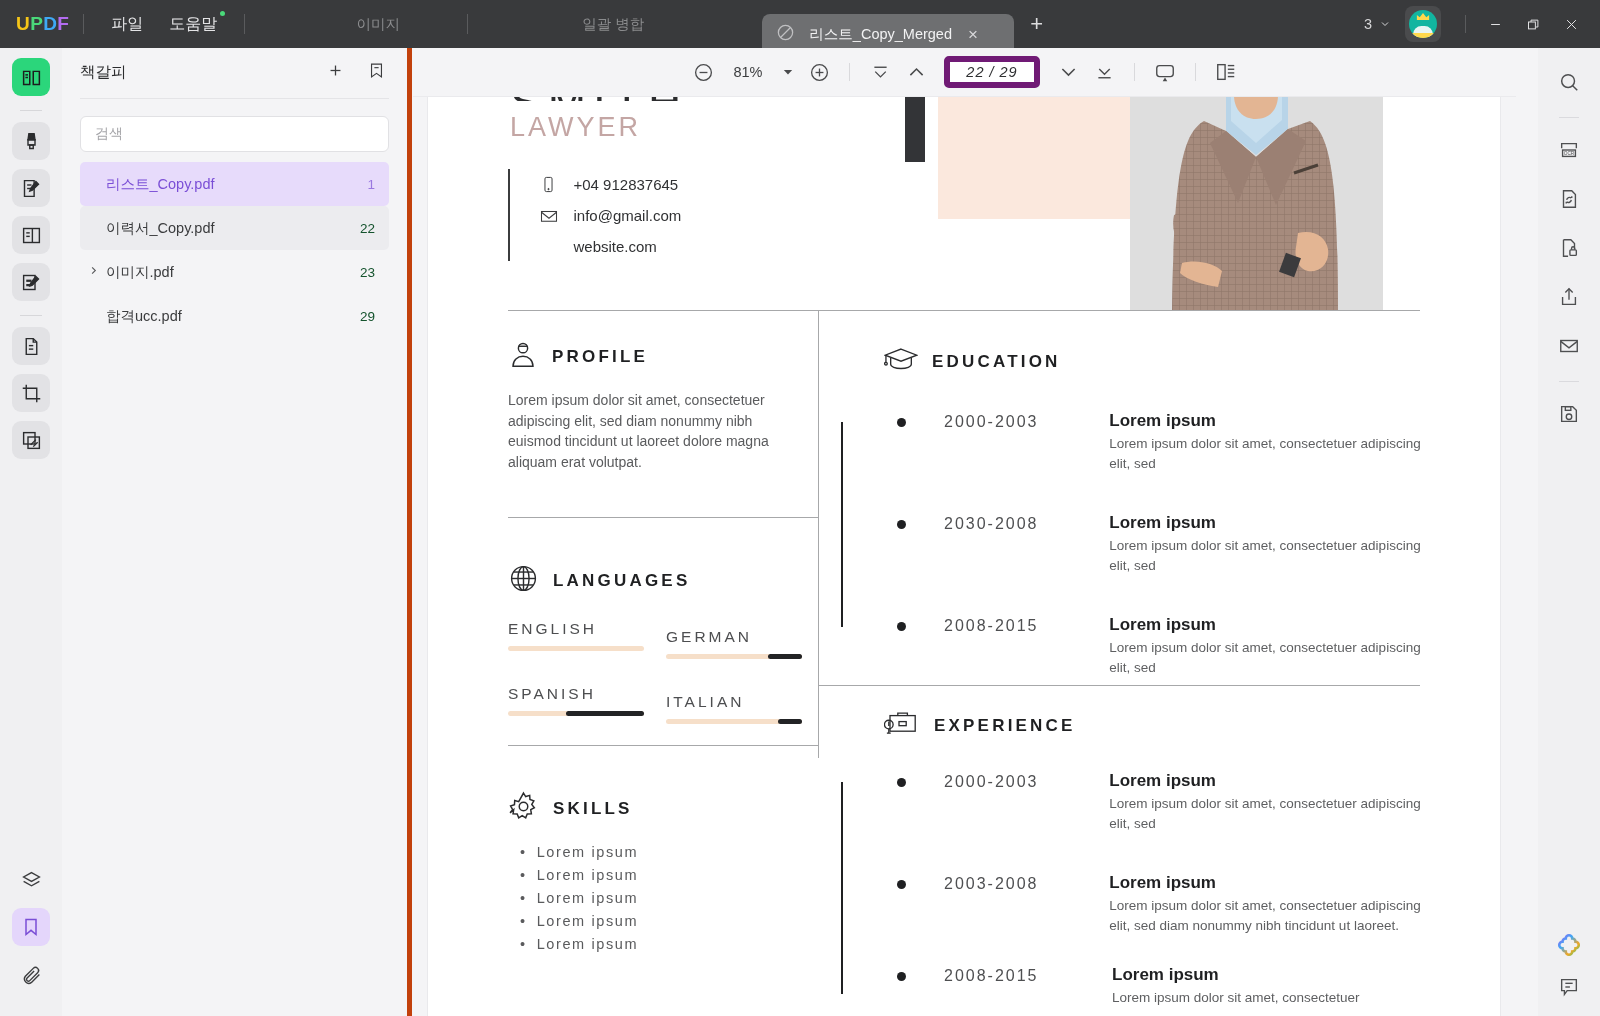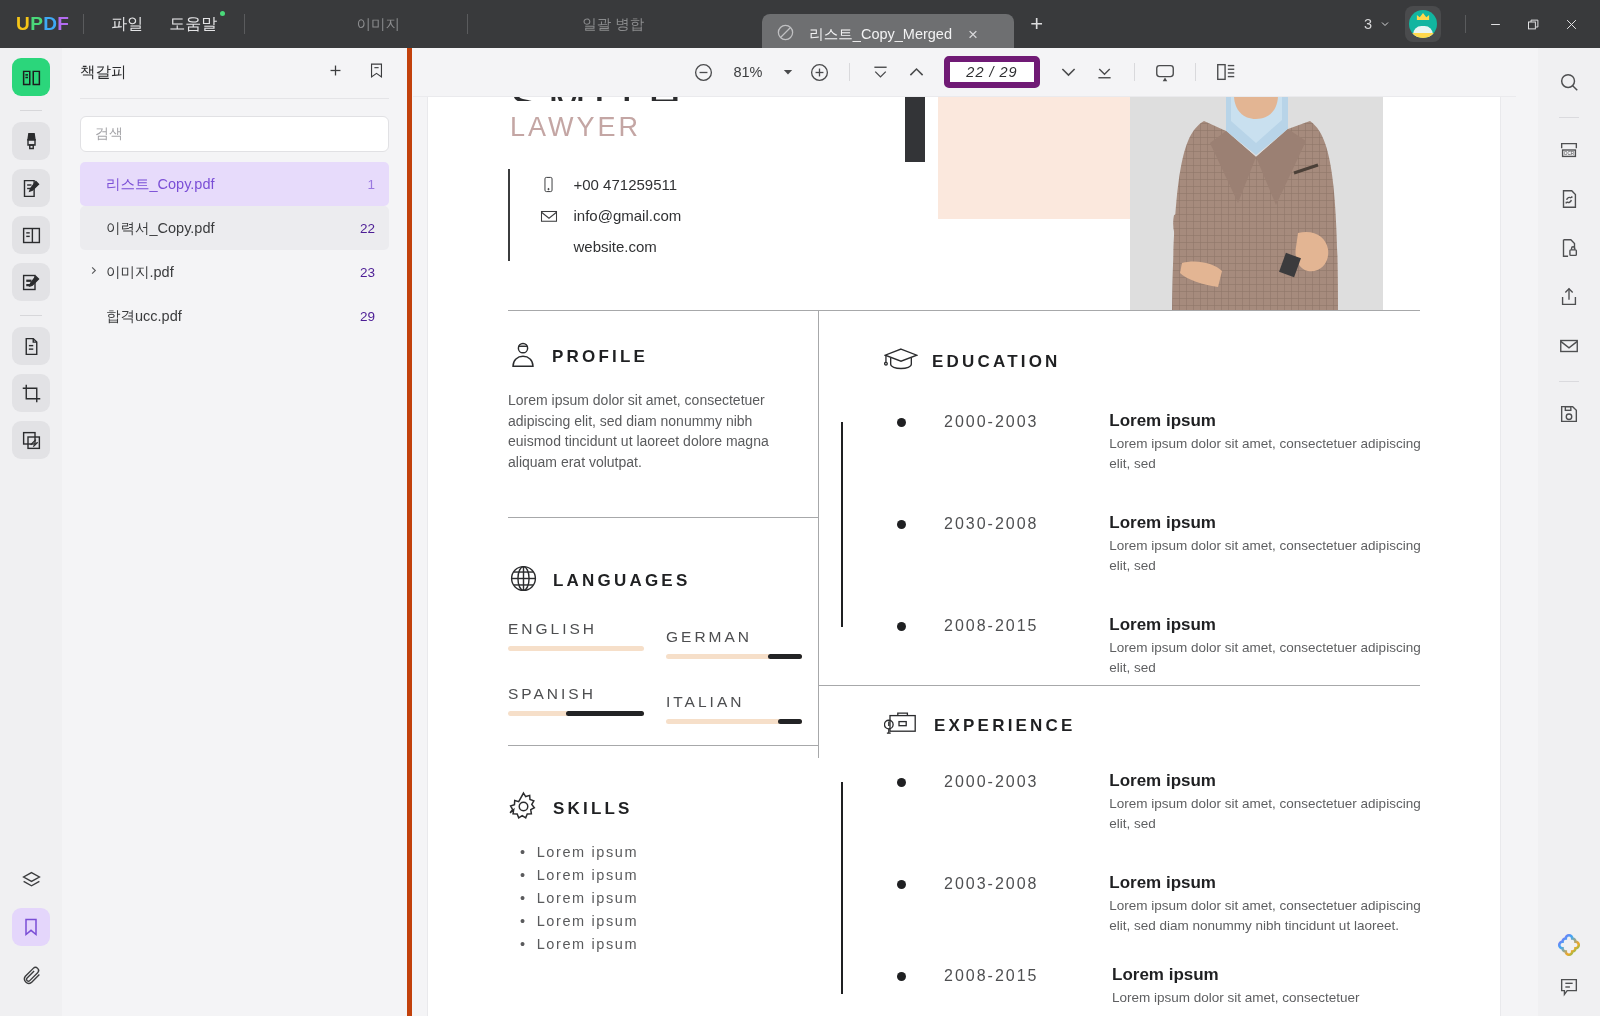--- a/index.html
+++ b/index.html
@@ -106,21 +106,21 @@
     font-family: Liberation Mono, monospace; color: #333; background: transparent;
   }
   .bm-search input::placeholder { color: #a5a5a9; }
   .bm-row {
     height: 44px; margin: 0 18px; display: flex; align-items: center;
     padding: 0 14px 0 26px; border-radius: 5px; cursor: pointer; font-size: 14.5px;
   }
   .bm-row.selected { background: #e7dbfb; color: #7a4ed6; }
   .bm-row.hover { background: #ececef; color: #3a3b3d; }
   .bm-row.normal { color: #3a3b3d; }
-  .bm-row .pg { margin-left: auto; font-size: 13.5px; color: #4c1d95; }
+  .bm-row .pg { margin-left: auto; font-size: 13.5px; color: #14532d; }
   .bm-row.selected .pg { color: #9a78e0; }
   .bm-row .chev { position: absolute; margin-left: -18px; color: #6a6b6d; font-size: 12px; }
   .bm-rowwrap { position: relative; text-align: center; }
 
   
   .doc-toolbar {
     position: absolute; top: 48px; left: 413px; width: 1103px; height: 49px;
     background: #f4f4f6; display: flex; align-items: center; justify-content: center;
     gap: 0; border-bottom: 1px solid #eaeaed;
   }
@@ -609,21 +609,21 @@
     <div class="contact">
       <div class="vline"></div>
       <div>
         <div class="crow">
           <span class="ci">
             <svg width="17" height="17" viewBox="0 0 24 24" fill="none" stroke="#3c3d3f" stroke-width="1.4">
               <rect x="7" y="2" width="10" height="20" rx="2"></rect>
                 <circle cx="12" cy="18.5" r="0.9" fill="#3c3d3f"></circle>
             </svg>
           </span>
-          <span>+00 471259511</span>
+          <span>+04 912837645</span>
         </div>
         <div class="crow">
           <span class="ci">
             <svg width="18" height="18" viewBox="0 0 24 24" fill="none" stroke="#3c3d3f" stroke-width="1.4">
               <rect x="2" y="6" width="20" height="13"></rect>
                 <polyline points="2 7 12 15 22 7"></polyline>
             </svg>
           </span>
           <span>info@gmail.com</span>
         </div>

